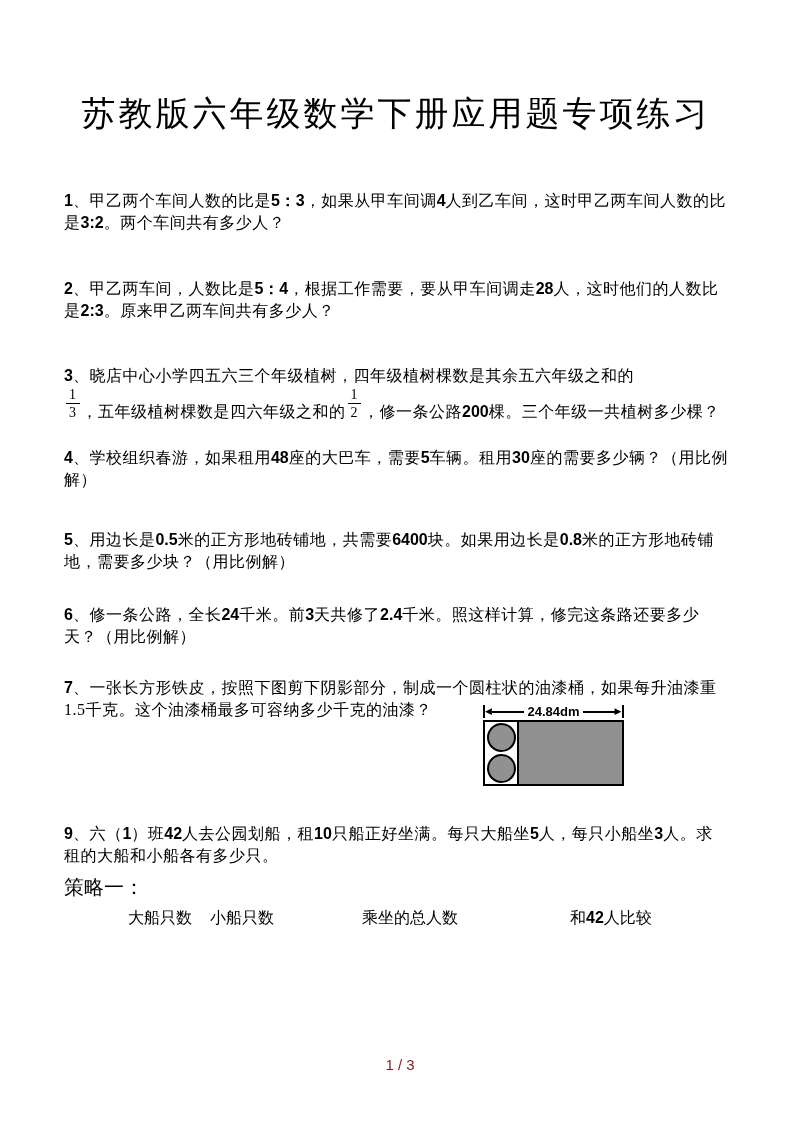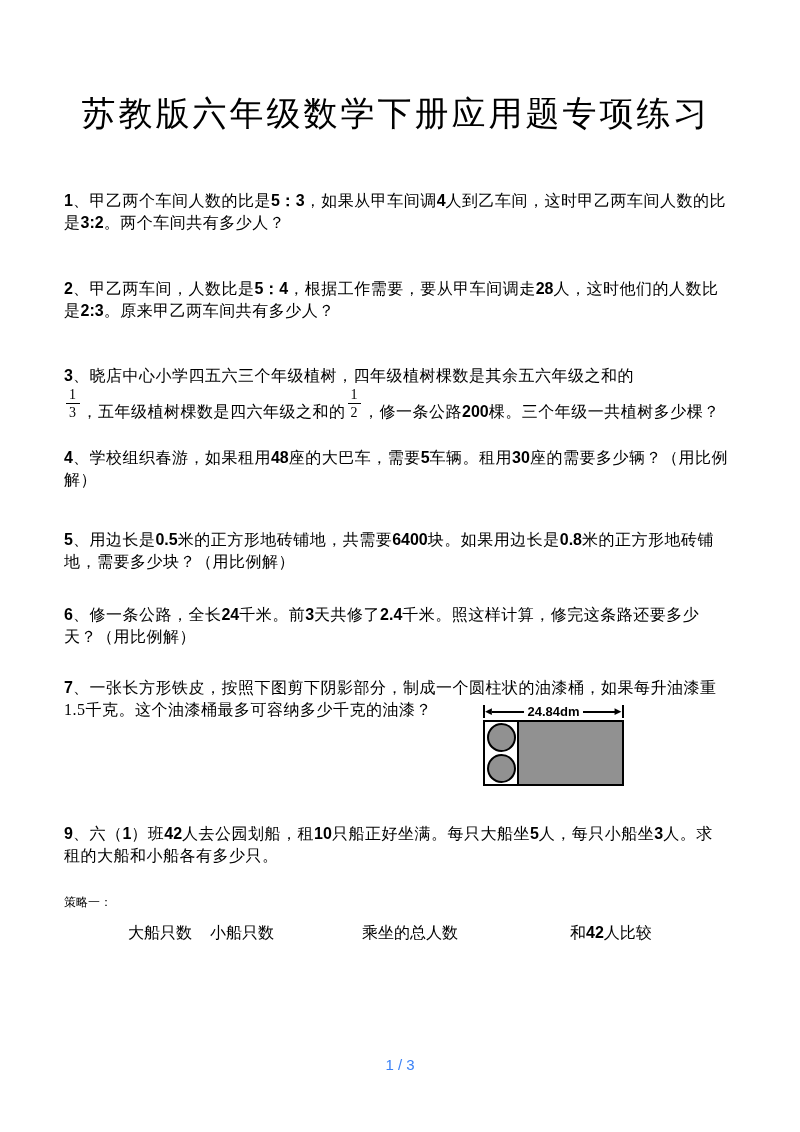--- a/index.html
+++ b/index.html
@@ -47,21 +47,21 @@
   .frac .fden { display: block; padding-top: 1px; }
   .q1 { margin-top: 52px; }
   .q2 { margin-top: 44px; }
   .q3 { margin-top: 43px; }
   .q4 { margin-top: 24px; }
   .q5 { margin-top: 38px; }
   .q6 { margin-top: 31px; }
   .q7 { margin-top: 29px; position: relative; min-height: 112px; }
   .q8 { margin-top: 7px; }
   .q9 { margin-top: 34px; }
-  .strategy-label { margin-top: 24px; font-size: 12px; line-height: 22px; }
+  .strategy-label { margin-top: 9px; font-size: 20px; line-height: 22px; }
   .strategy-row { margin-top: 9px; position: relative; height: 22px; font-size: 16px; line-height: 22px; }
   .strategy-row .col { position: absolute; top: 0; white-space: nowrap; }
   .col-0 { left: 64px; }
   .col-1 { left: 146px; }
   .col-2 { left: 298px; }
   .col-3 { left: 506px; }
   
   .figure { position: absolute; left: 419px; top: 28px; width: 141px; }
   .dim-row {
     width: 141px; height: 13px;
@@ -93,21 +93,21 @@
     width: 29px; height: 29px;
     border-radius: 50%;
     background: #919191;
     border: 2px solid #000;
   }
   .shaded { flex: 1; background: #919191; }
   .footer {
     position: absolute; left: 0; right: 0; top: 1056px;
     text-align: center;
     font-family: "Liberation Sans", "DejaVu Sans", sans-serif;
-    font-size: 15px; color: #3b82f6;
+    font-size: 15px; color: #7f1d1d;
   }
 </style>
 </head>
 <body>
 
 <div class="content">
 
   <h1 class="title">苏教版六年级数学下册应用题专项练习</h1>
 
   <div class="q q1"><span class="bnum">1</span><span>、甲乙两个车间人数的比是</span><span class="bnum">5：3</span><span>，如果从甲车间调</span><span class="bnum">4</span><span>人到乙车间，这时甲乙两车间人数的比是</span><span class="bnum">3:2</span><span>。两个车间共有多少人？</span></div>

